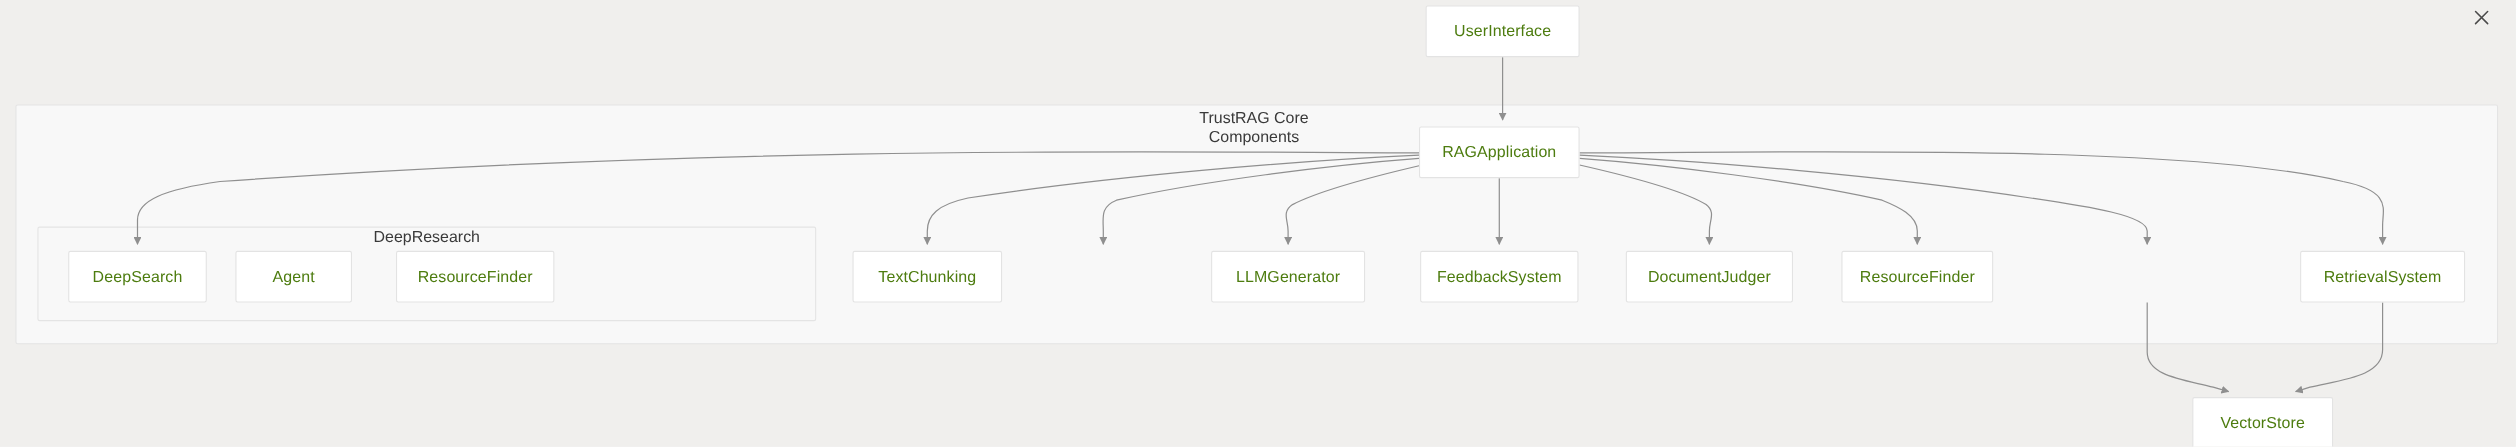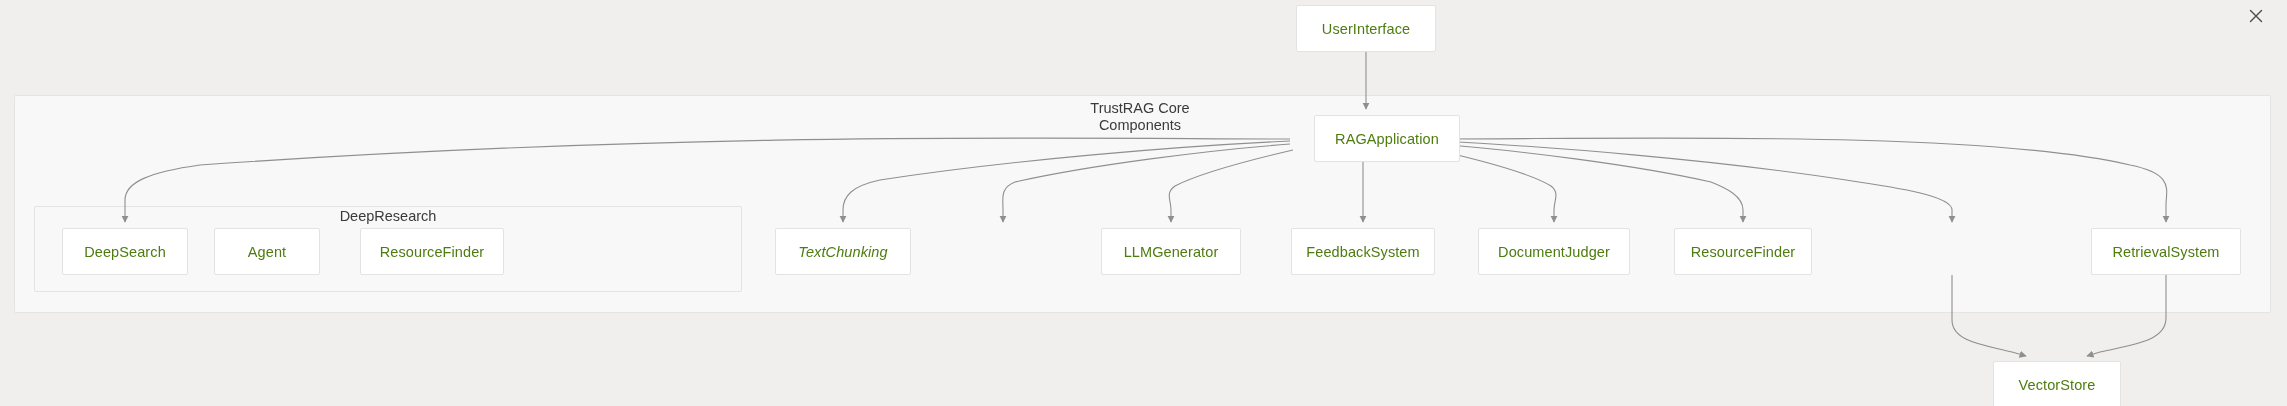--- a/index.html
+++ b/index.html
@@ -97,25 +97,25 @@
       <path d="M 1436,150 C 1480,160 1530,173 1551,186 C 1560,193 1554,200 1554,210 L 1554,222"></path>
       <path d="M 1436,144 C 1516,150 1636,165 1711,182 C 1726,188 1743,196 1743,210 L 1743,222"></path>
       <path d="M 1436,141 C 1546,146 1716,160 1846,180 C 1900,188 1952,196 1952,210 L 1952,222"></path>
       <path d="M 1436,139 C 1626,139 1980,130 2130,165 C 2175,174 2166,190 2166,205 L 2166,222"></path>
       <path d="M 1952,275 L 1952,320 C 1952,342 1985,345 2012,352 L 2026,356"></path>
       <path d="M 2166,275 L 2166,318 C 2166,342 2130,345 2100,352 L 2087,356"></path>
     </g>
   </svg>
 
   <div class="node" style="left:1296px; top:5px; width:140px; height:47px;">UserInterface</div>
-  <div class="node" style="left:1290px; top:115px; width:146px; height:47px;margin-left:24px;">RAGApplication</div>
+  <div class="node" style="left:1290px; top:115px; width:146px; height:47px;">RAGApplication</div>
   <div class="node" style="left:62px; top:228px; width:126px; height:47px;">DeepSearch</div>
   <div class="node" style="left:214px; top:228px; width:106px; height:47px;">Agent</div>
   <div class="node" style="left:360px; top:228px; width:144px; height:47px;">ResourceFinder</div>
-  <div class="node" style="left:775px; top:228px; width:136px; height:47px;font-style:italic;">TextChunking</div>
+  <div class="node" style="left:775px; top:228px; width:136px; height:47px;">TextChunking</div>
   <div class="node" style="left:1101px; top:228px; width:140px; height:47px;">LLMGenerator</div>
   <div class="node" style="left:1291px; top:228px; width:144px; height:47px;">FeedbackSystem</div>
   <div class="node" style="left:1478px; top:228px; width:152px; height:47px;">DocumentJudger</div>
   <div class="node" style="left:1674px; top:228px; width:138px; height:47px;">ResourceFinder</div>
   <div class="node" style="left:2091px; top:228px; width:150px; height:47px;">RetrievalSystem</div>
   <div class="node" style="left:1993px; top:361px; width:128px; height:47px;">VectorStore</div>
 
   <div class="close-button" style="left:2243px; top:3px;">
     <svg width="14" height="14" viewBox="0 0 14 14" aria-hidden="true">
       <path d="M 1.5 1.5 L 12.5 12.5 M 12.5 1.5 L 1.5 12.5" stroke="#4a4a4a" stroke-width="1.4" stroke-linecap="round" fill="none"></path>

